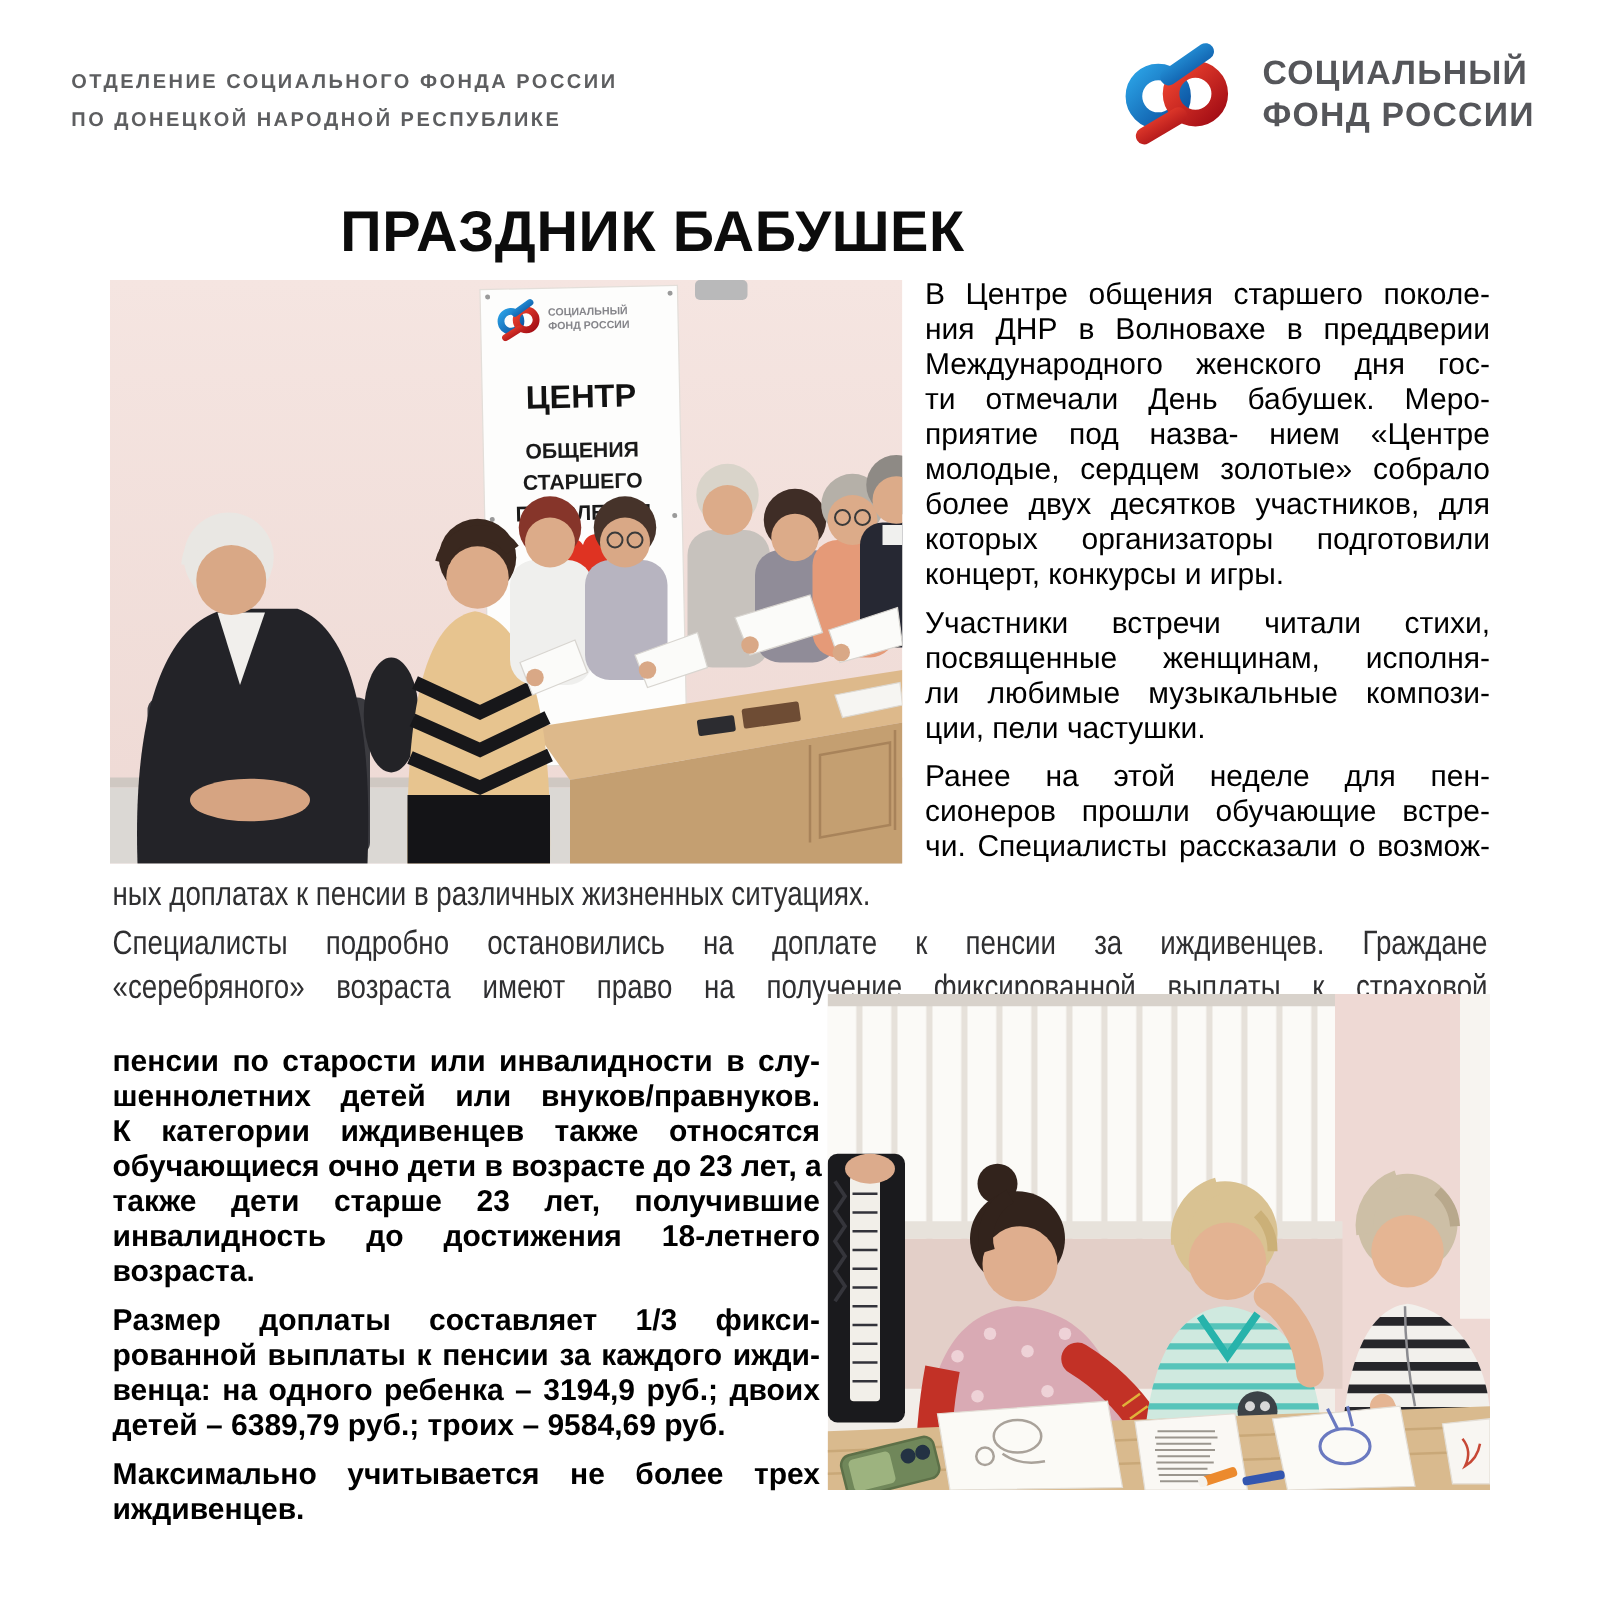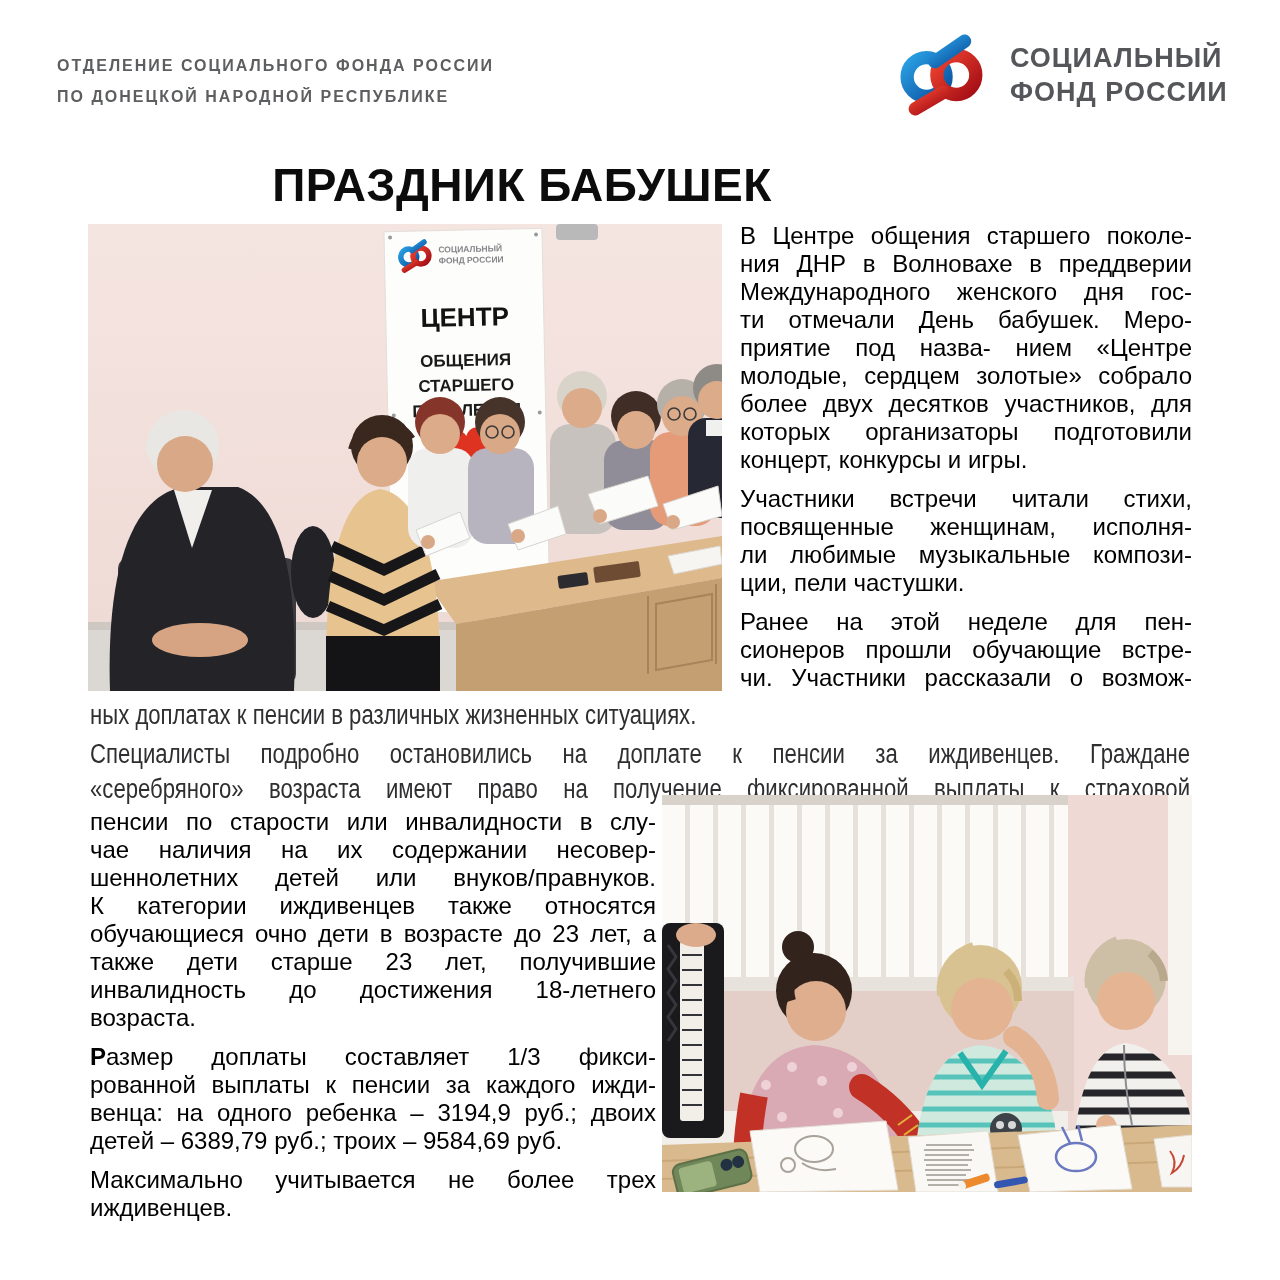--- a/index.html
+++ b/index.html
@@ -20,21 +20,21 @@
   .page-title { left:0; top:158px; width:1044px; text-align:center;
                 font-size:46px; font-weight:800; color:#0c0c0c; letter-spacing:0.5px; }
 
   
   .geo  { font-size:24px; line-height:28px; color:#000000; }
   .tl   { text-align:justify; text-align-last:justify; white-space:nowrap; }
   .para { margin:0 0 11px 0; }
   .para:not(.fill) .tl:last-child { text-align-last:left; }
 
   .right-col { left:740px; top:222px; width:452px; }
-  .left-col  { left:90px;  top:808px; width:566px; }
+  .left-col  { left:90px;  top:836px; width:566px;font-weight:bold; }
 
   
   .wide-block { left:90px; top:698px; width:1100px; overflow:visible; }
   .cond-inner { width:1341px; transform:scaleX(0.8203); transform-origin:left top;
                 font-size:27px; line-height:35px; color:#2f2f31; }
   .cond-inner .para { margin-bottom:4px; }
 
   .photo { overflow:hidden; }
   .photo svg { display:block; }
   svg text { font-family:"Liberation Sans", sans-serif; }
@@ -218,40 +218,39 @@
     </div>
   <div class="para">
       <div class="tl">Участники встречи читали стихи,</div>
       <div class="tl">посвященные женщинам, исполня-</div>
       <div class="tl">ли любимые музыкальные компози-</div>
       <div class="tl">ции, пели частушки.</div>
     </div>
   <div class="para fill">
       <div class="tl">Ранее на этой неделе для пен-</div>
       <div class="tl">сионеров прошли обучающие встре-</div>
-      <div class="tl">чи. Участники рассказали о возмож-</div>
+      <div class="tl">чи. Специалисты рассказали о возмож-</div>
     </div>
 </div>
 
 <div class="abs wide-block">
   <div class="cond-inner">
     <div class="para">
         <div class="tl">ных доплатах к пенсии в различных жизненных ситуациях.</div>
       </div>
     <div class="para fill">
         <div class="tl">Специалисты подробно остановились на доплате к пенсии за иждивенцев. Граждане</div>
         <div class="tl">«серебряного» возраста имеют право на получение фиксированной выплаты к страховой</div>
       </div>
   </div>
 </div>
 
 <div class="abs left-col geo">
   <div class="para">
       <div class="tl">пенсии по старости или инвалидности в слу-</div>
-      <div class="tl">чае наличия на их содержании несовер-</div>
       <div class="tl">шеннолетних детей или внуков/правнуков.</div>
       <div class="tl">К категории иждивенцев также относятся</div>
       <div class="tl">обучающиеся очно дети в возрасте до 23 лет, а</div>
       <div class="tl">также дети старше 23 лет, получившие</div>
       <div class="tl">инвалидность до достижения 18-летнего</div>
       <div class="tl">возраста.</div>
     </div>
   <div class="para">
       <div class="tl"><b>Р</b>азмер доплаты составляет 1/3 фикси-</div>
       <div class="tl">рованной выплаты к пенсии за каждого ижди-</div>

